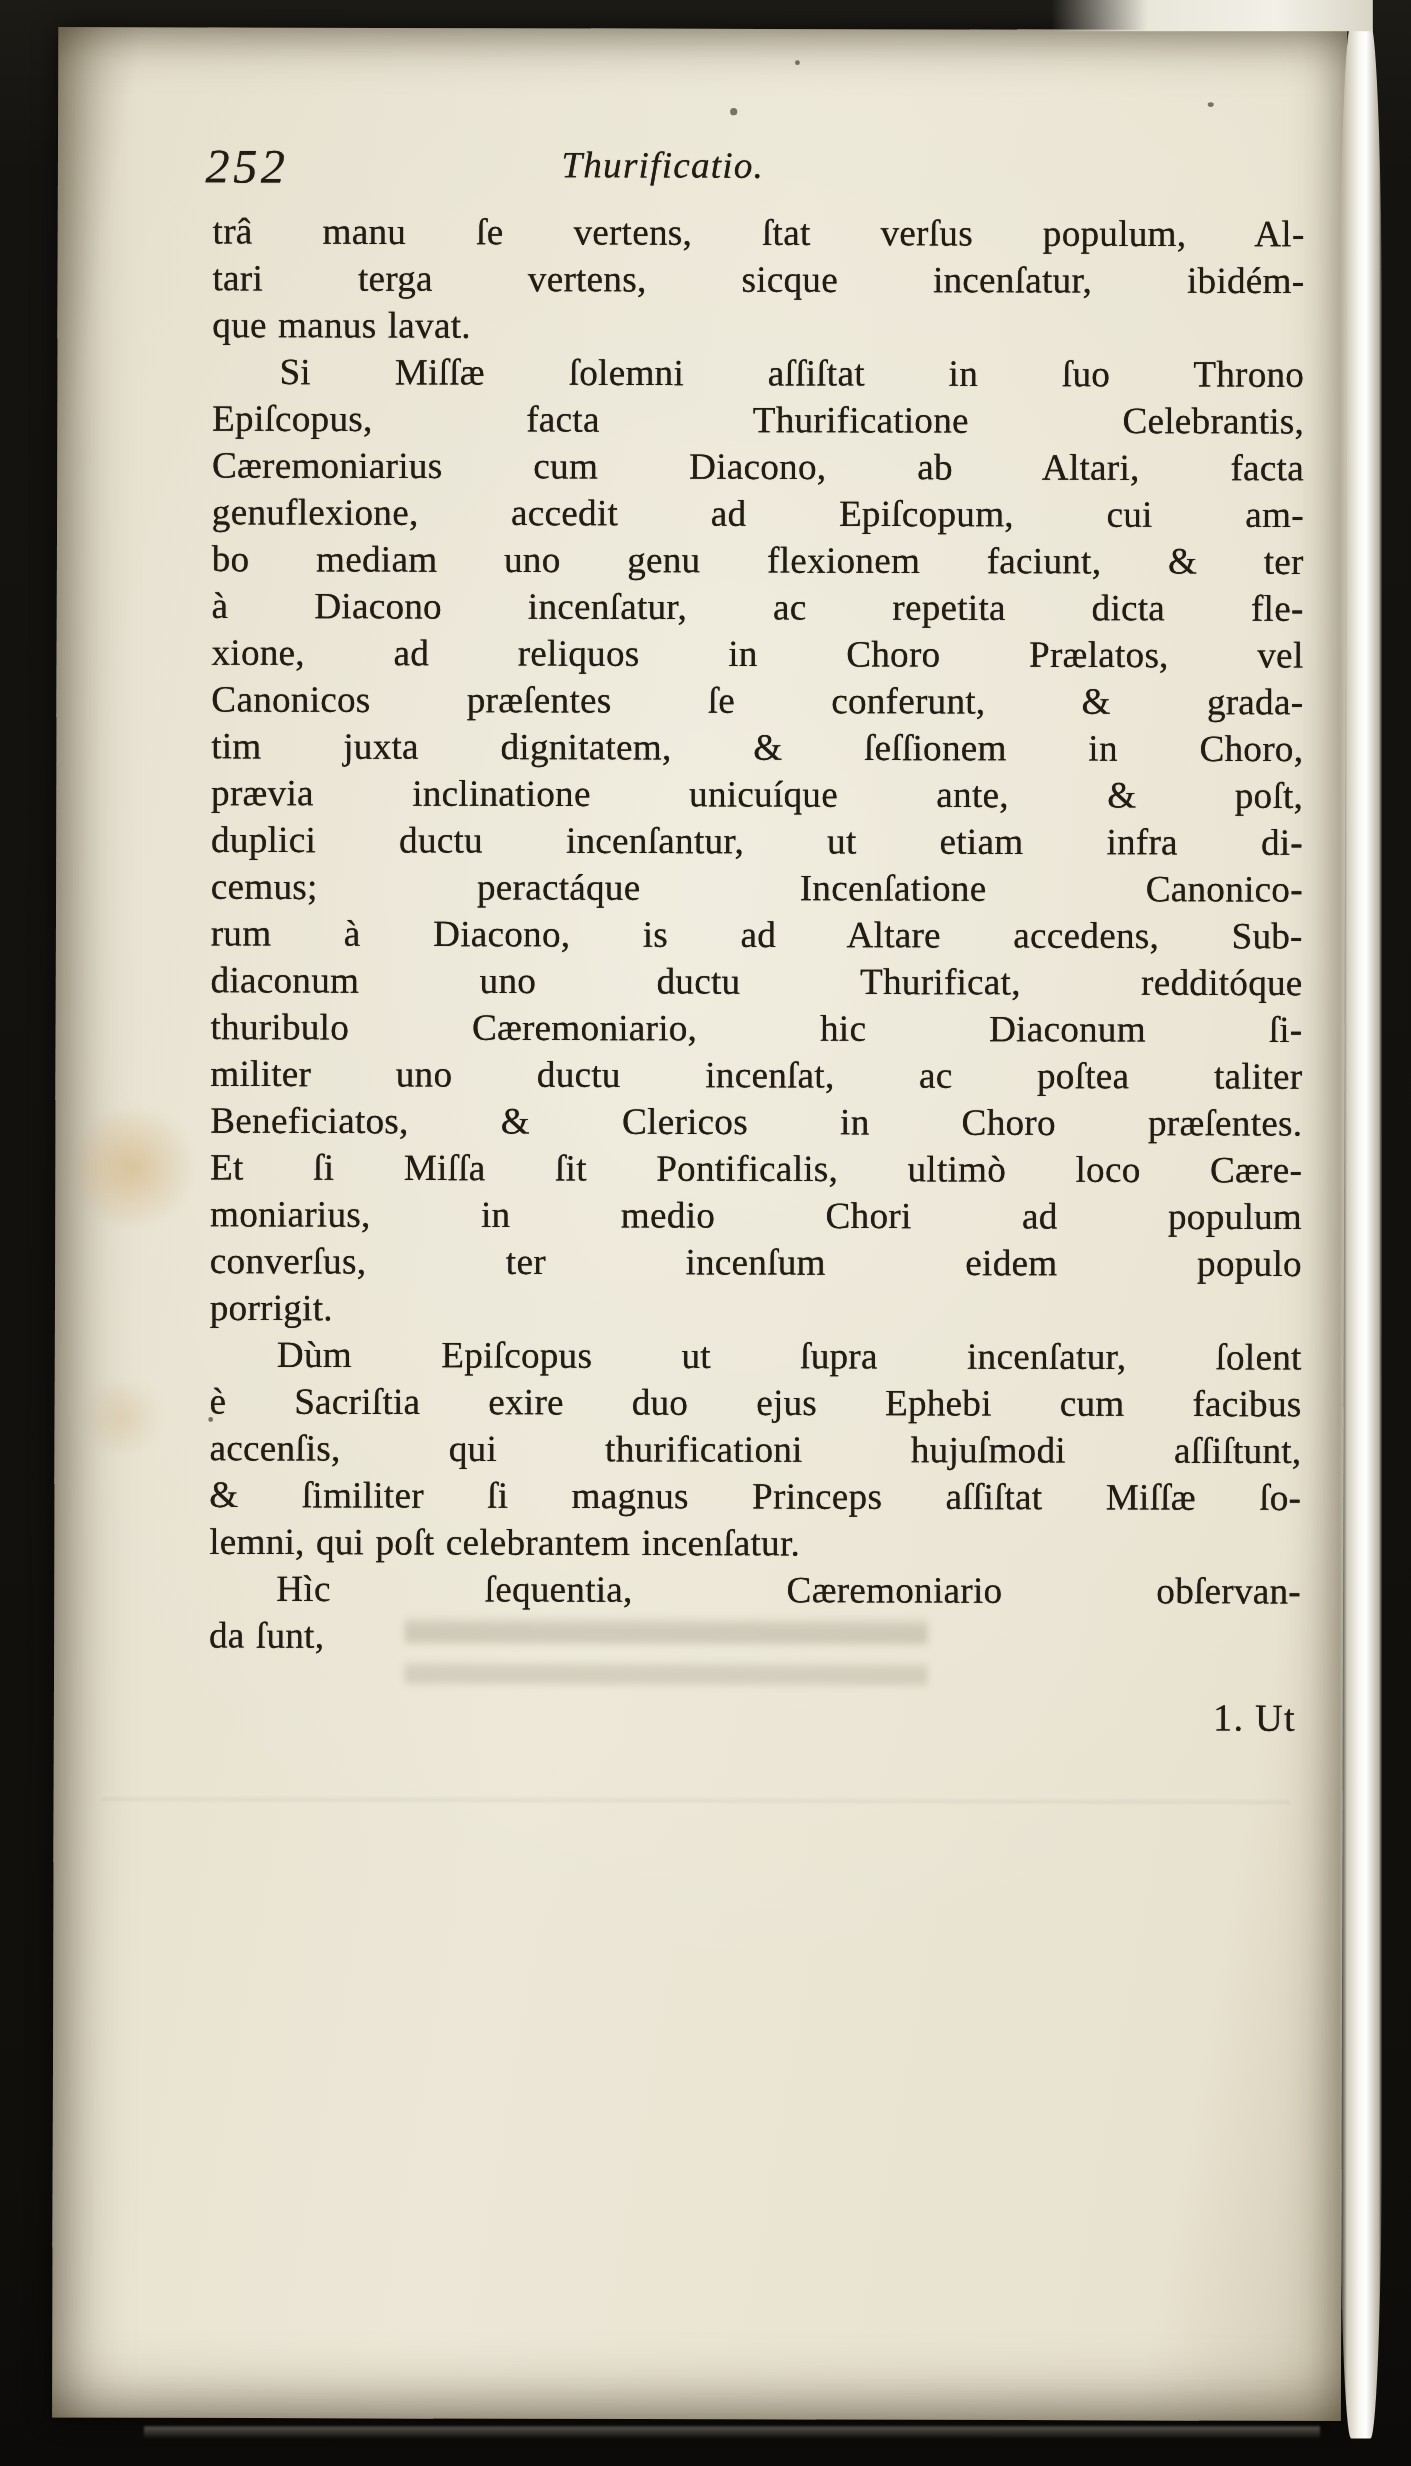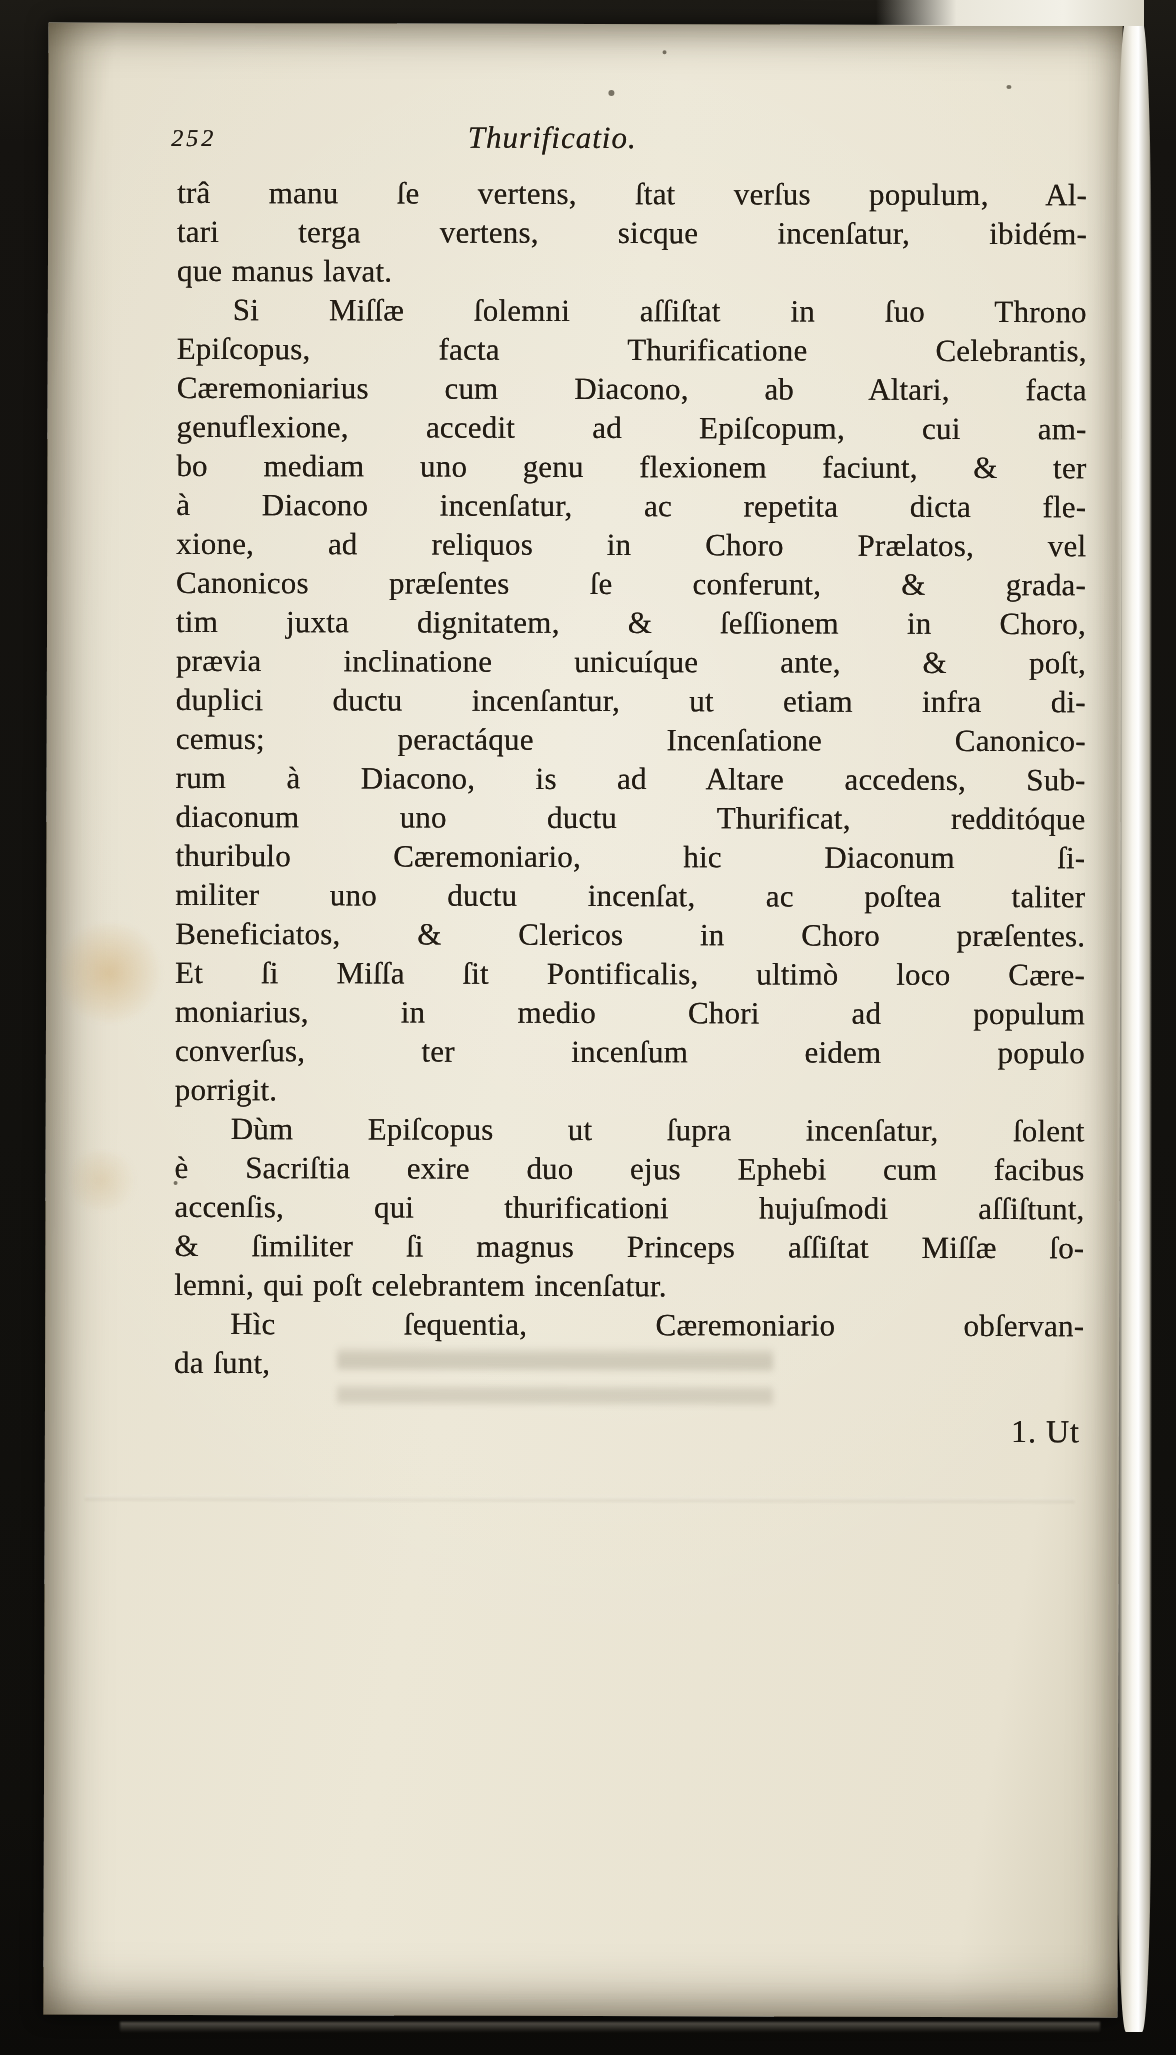--- a/index.html
+++ b/index.html
@@ -45,21 +45,21 @@
   }
 
   .content{
     position:absolute;left:129px;top:94px;width:910px;
     font-size:31px;line-height:39px;
     text-shadow:0 0 .6px rgba(25,18,10,.85);
   }
   .header-row{position:relative;height:48px;}
   .pageno{
     position:absolute;left:-6px;top:2px;
-    font-size:24px;letter-spacing:3px;font-style:italic;
+    font-size:40px;letter-spacing:3px;font-style:italic;
   }
   .running-head{
     position:absolute;left:0;right:160px;top:0;
     text-align:center;font-style:italic;font-size:31px;letter-spacing:1px;
   }
   .textblock{margin-top:8px;}
   .line{
     text-align:justify;
     text-align-last:justify;
     letter-spacing:.2px;

